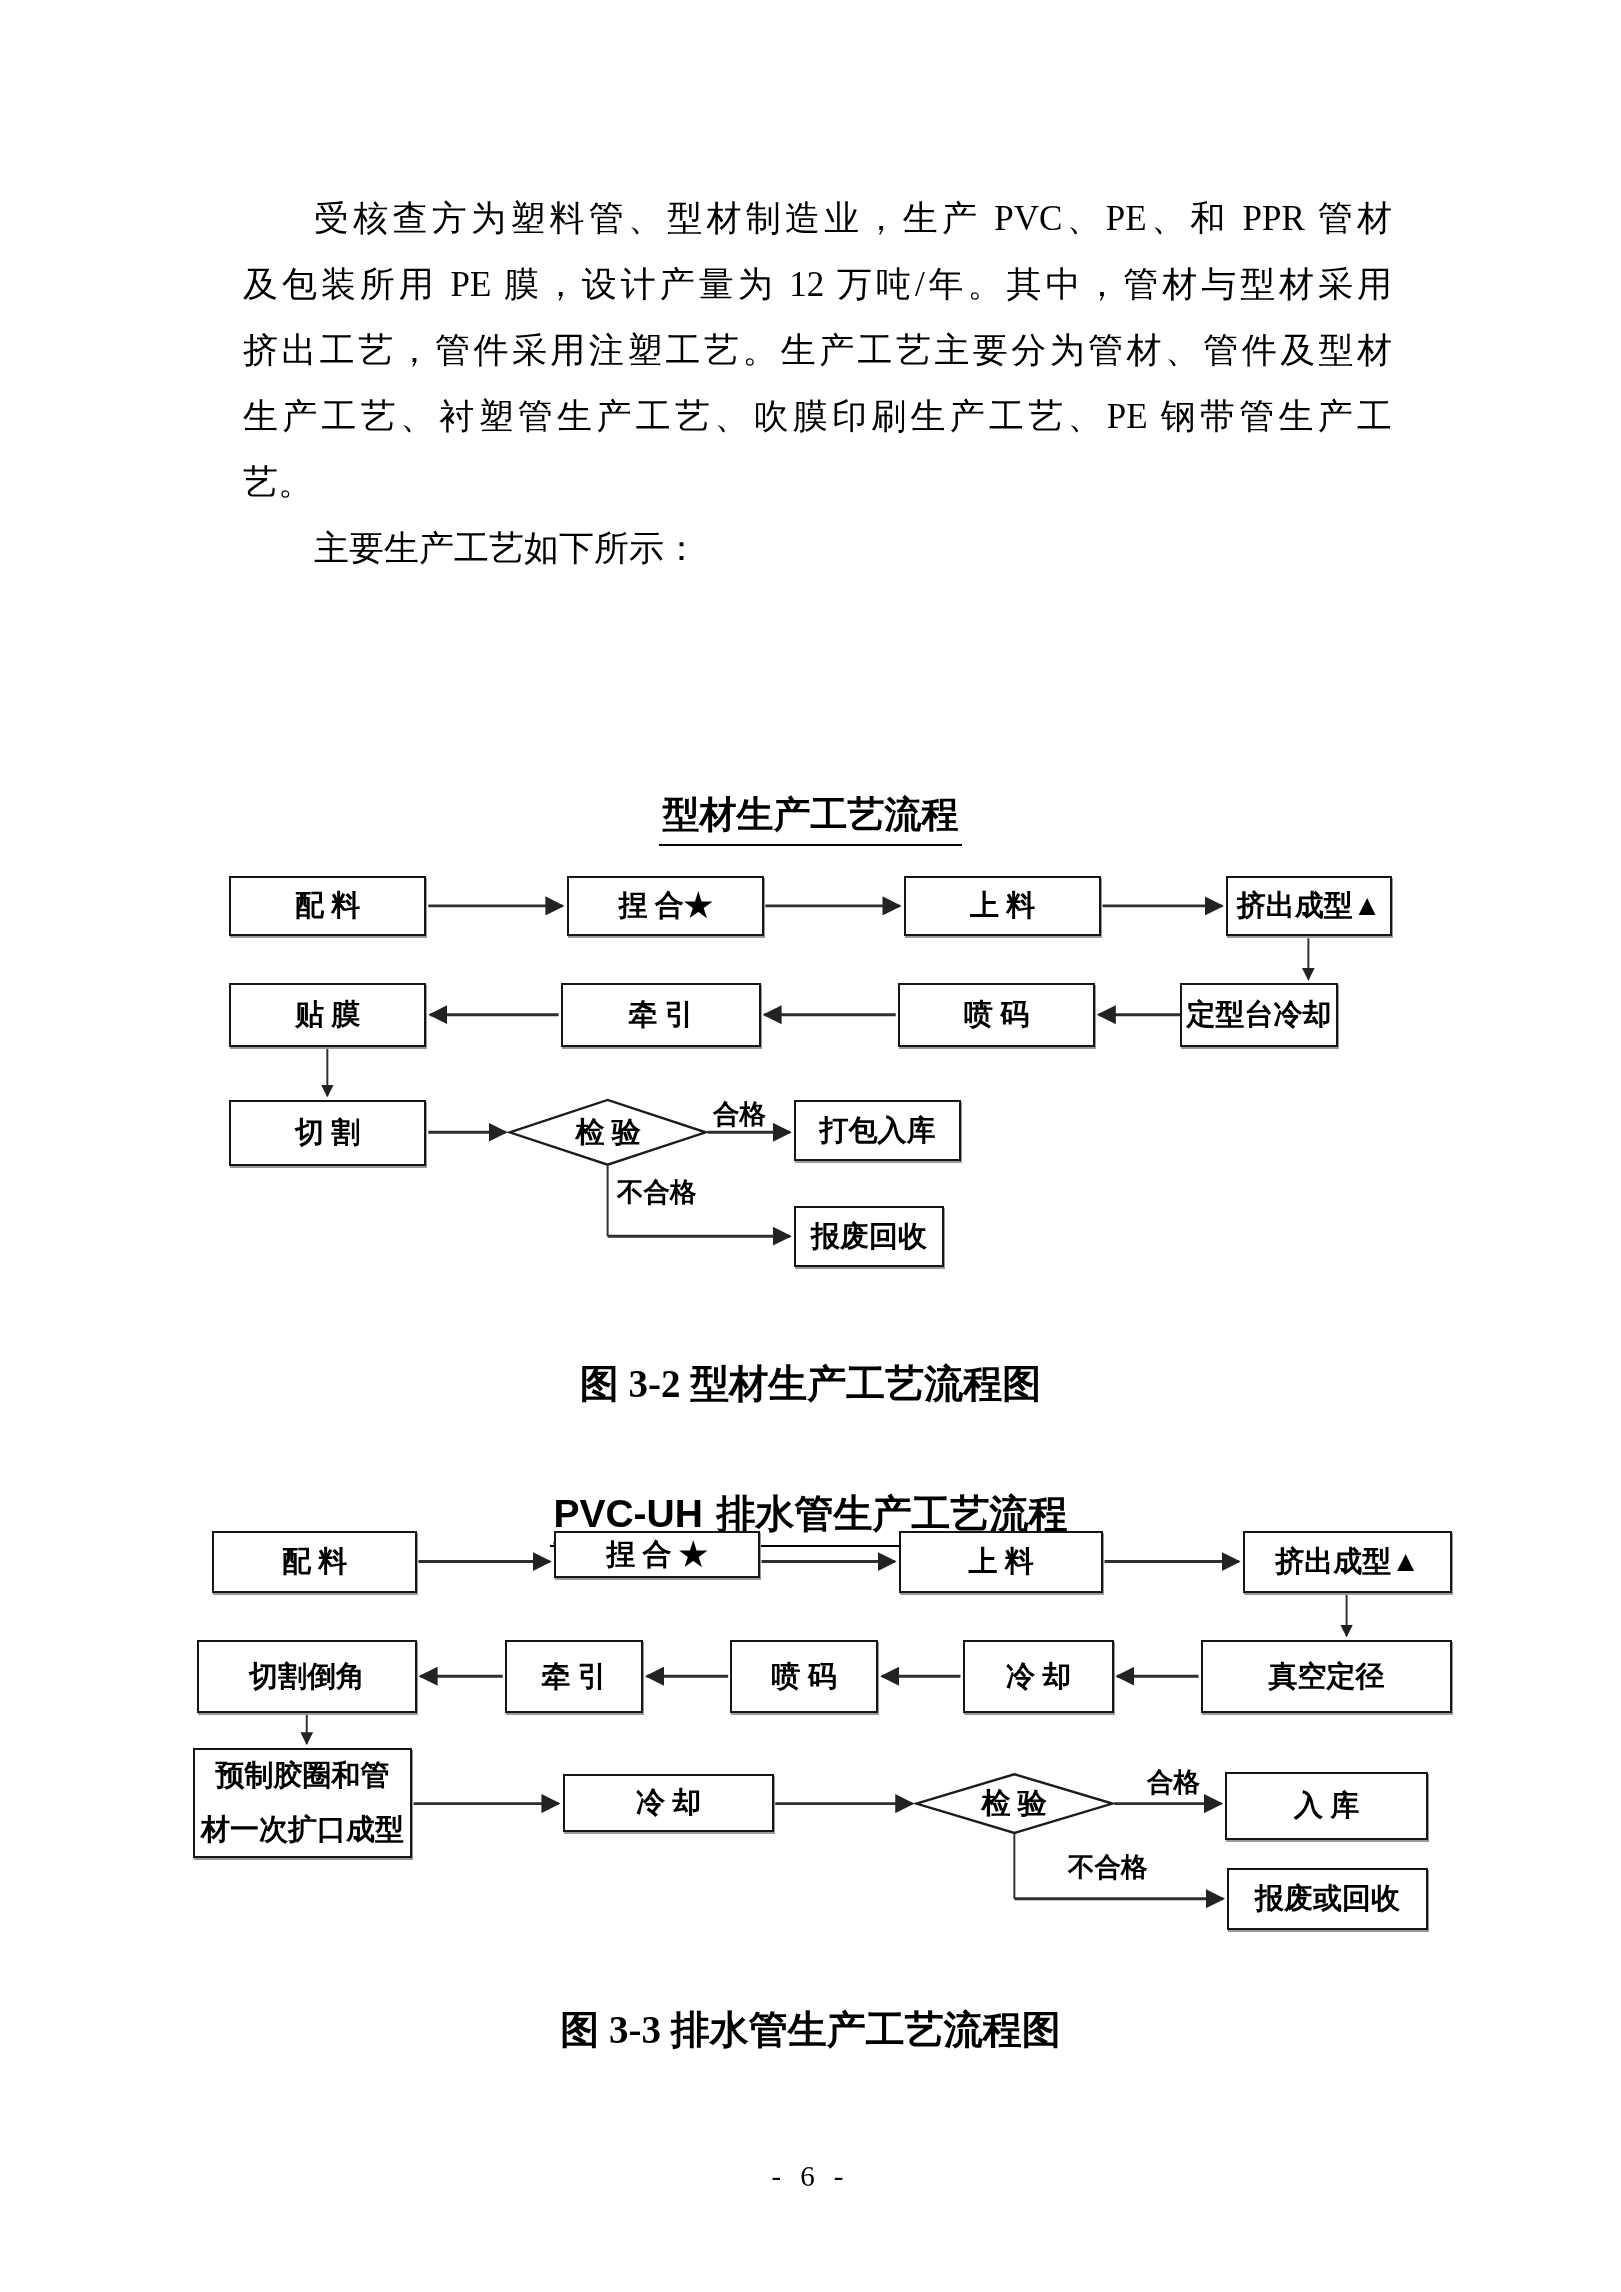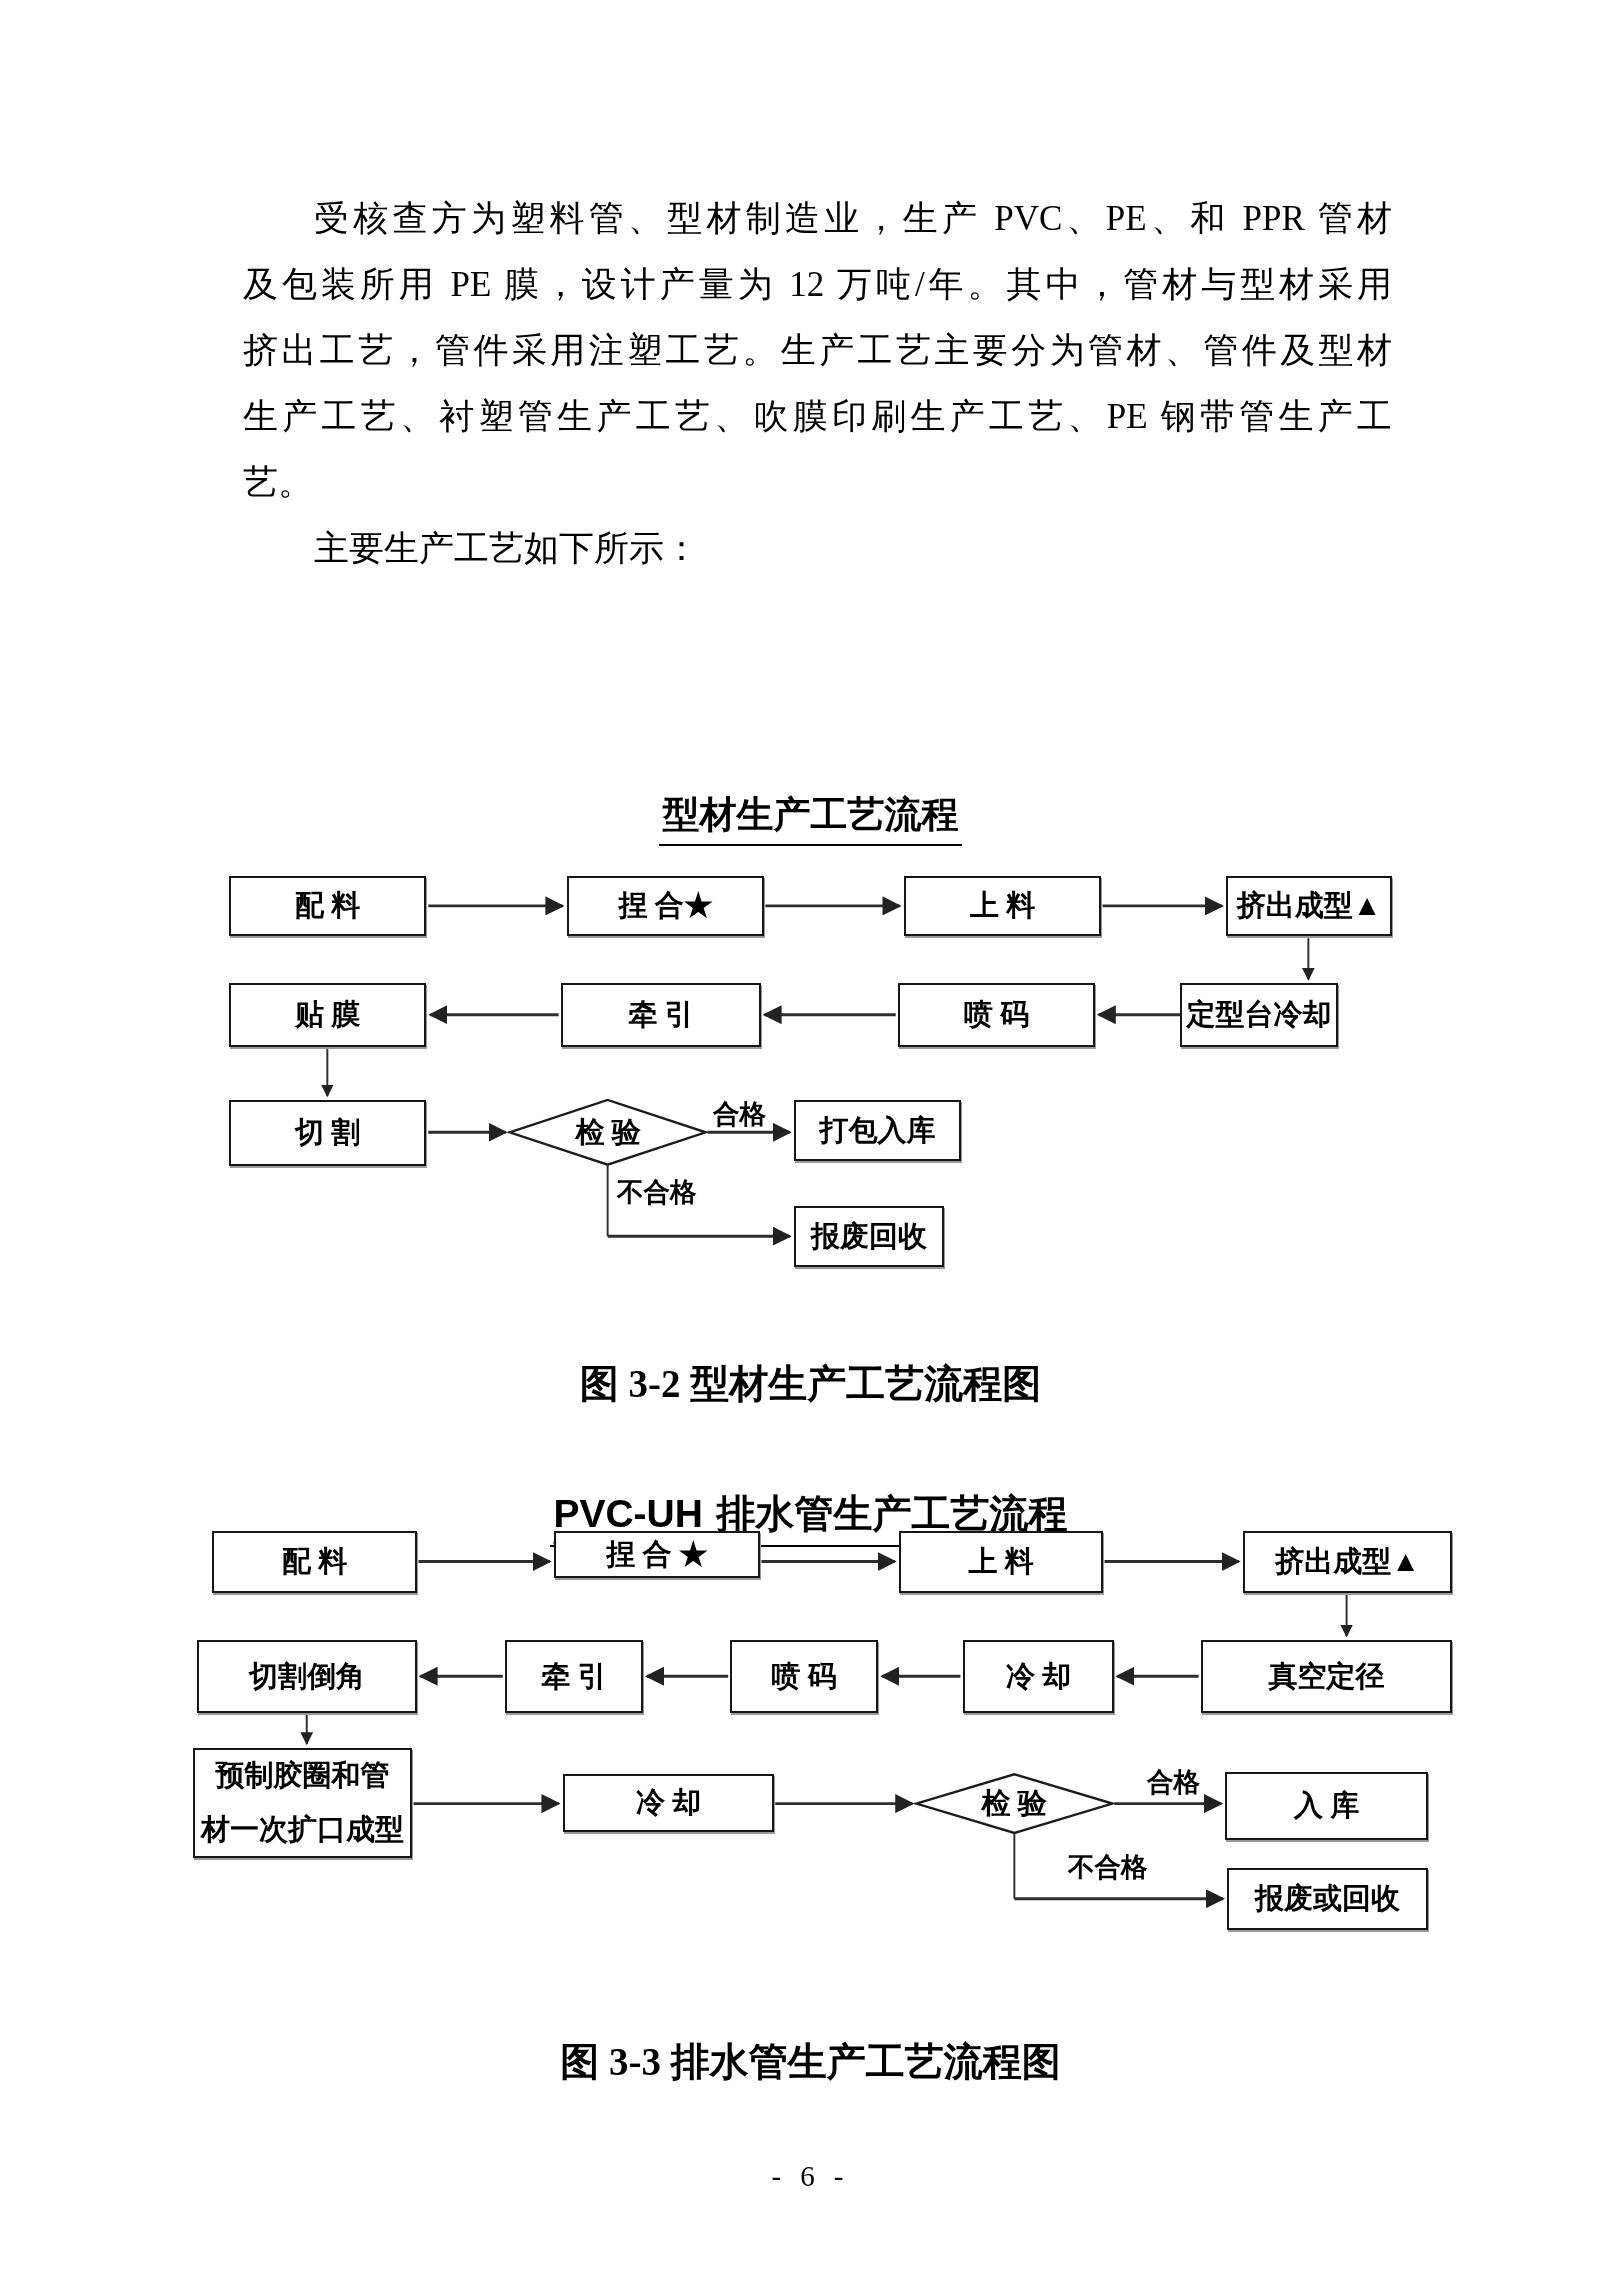--- a/index.html
+++ b/index.html
@@ -169,18 +169,18 @@
     <span>预制胶圈和管</span>
     <span>材一次扩口成型</span>
   </div>
   <div class="node f2n11">冷 却</div>
   <div class="dlabel f2d">检 验</div>
   <div class="plabel f2pass">合格</div>
   <div class="node f2n12">入 库</div>
   <div class="plabel f2fail">不合格</div>
   <div class="node f2n13">报废或回收</div>
 
-  <div class="crow caption" style="top:2003px;margin-top:32px;">图 3-3 排水管生产工艺流程图</div>
+  <div class="crow caption" style="top:2003px;">图 3-3 排水管生产工艺流程图</div>
 
   <div class="crow pageno" style="top:2160px;">- 6 -</div>
 
 </div>
 
 
 </body></html>

